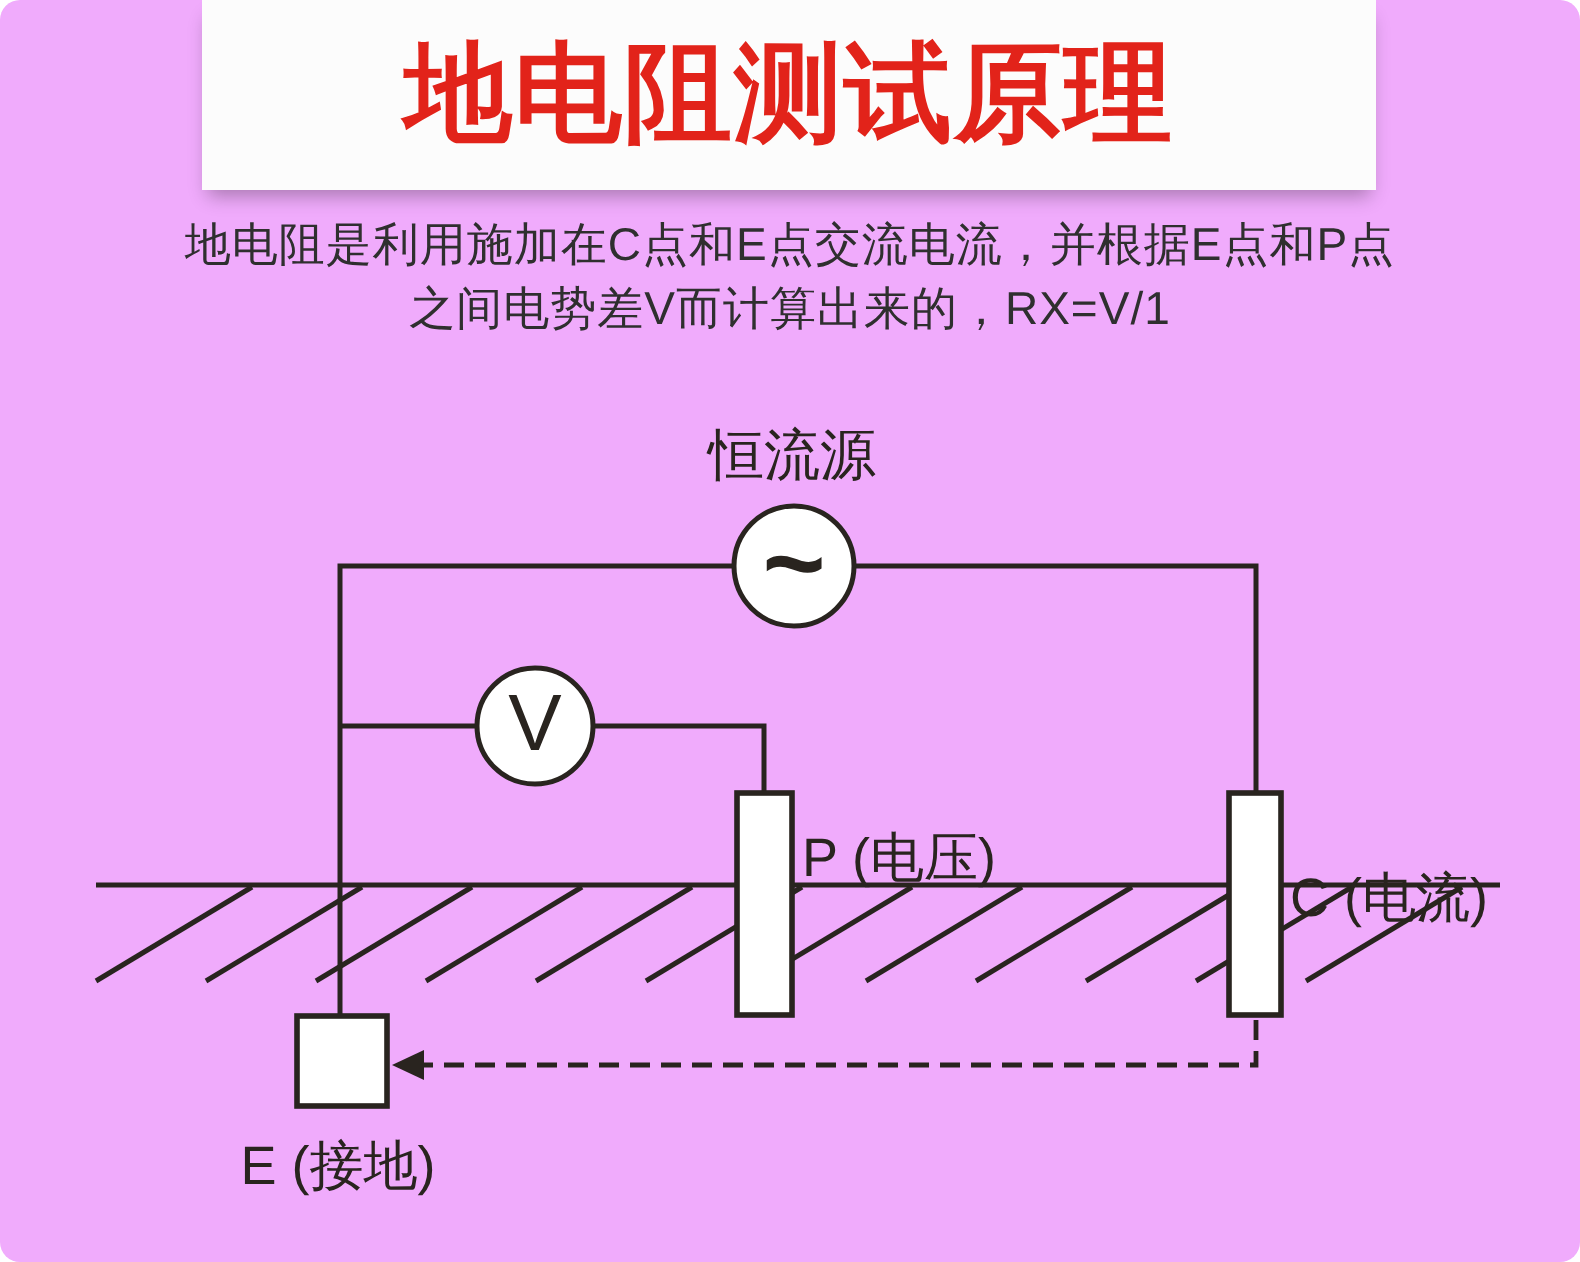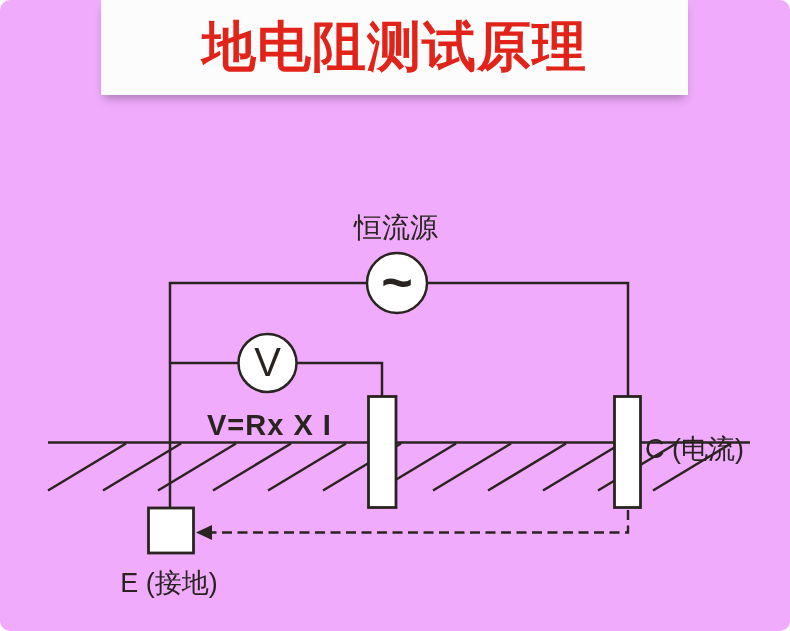--- a/index.html
+++ b/index.html
@@ -50,20 +50,22 @@
 </head>
 <body>
 
 <div class="page">
 
   <div class="title-card">
     <h1>地电阻测试原理</h1>
   </div>
 
   <div class="intro">
+    <div>地电阻是利用施加在C点和E点交流电流，并根据E点和P点</div>
+    <div>之间电势差V而计算出来的，RX=V/1</div>
   </div>
 
   <div class="diagram">
 
     <svg width="790" height="631" viewBox="0 0 790 631">
       <g stroke="#29241f" fill="none" stroke-width="2.5">
 
         <path d="M367 283 L170 283 L170 508"></path>
 
         <path d="M427 283 L628 283 L628 396.5"></path>
@@ -96,18 +98,18 @@
         <rect x="148.5" y="508" width="45" height="45" fill="#ffffff" stroke-width="2.8"></rect>
 
         <path d="M628 510 L628 532.5 L211 532.5" stroke-dasharray="10 5.5" stroke-width="2.4"></path>
         <polygon points="196,532.5 212,525 212,540" fill="#29241f" stroke="none"></polygon>
       </g>
     </svg>
 
     <div class="dlabel label-source center-x">恒流源</div>
     <div class="dlabel symbol-source">~</div>
     <div class="dlabel symbol-voltmeter">V</div>
-    <div class="dlabel formula-v">V=Rx X I</div>
+    <div class="dlabel label-p lab-cjk">P (电压)</div>
     <div class="dlabel label-c lab-cjk">C (电流)</div>
     <div class="dlabel label-e lab-cjk center-x">E (接地)</div>
   </div>
 
 </div>
 
 </body></html>

